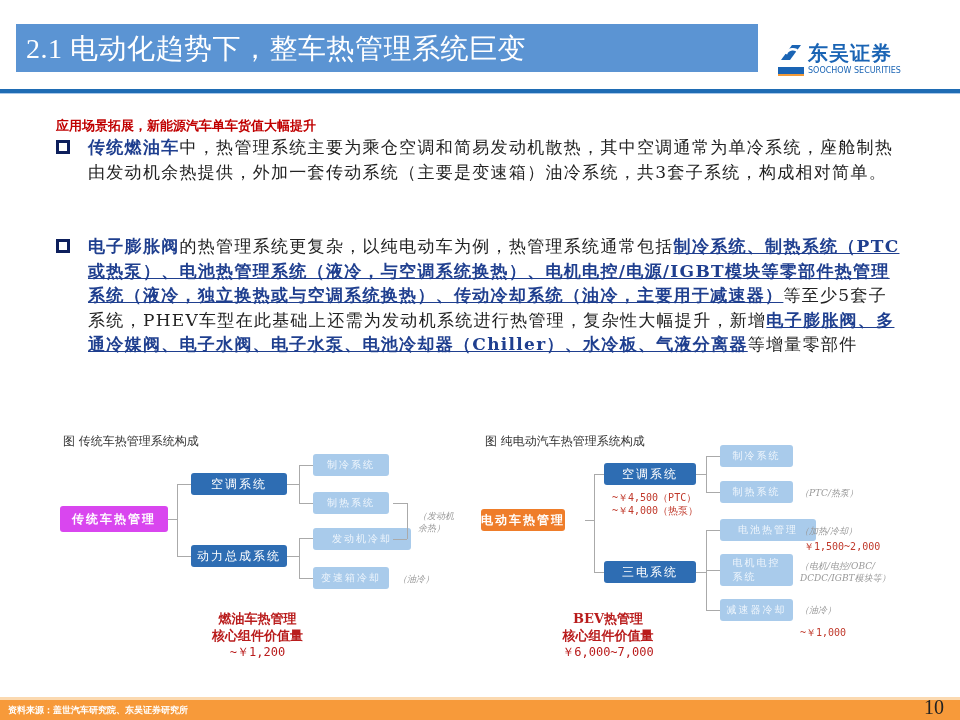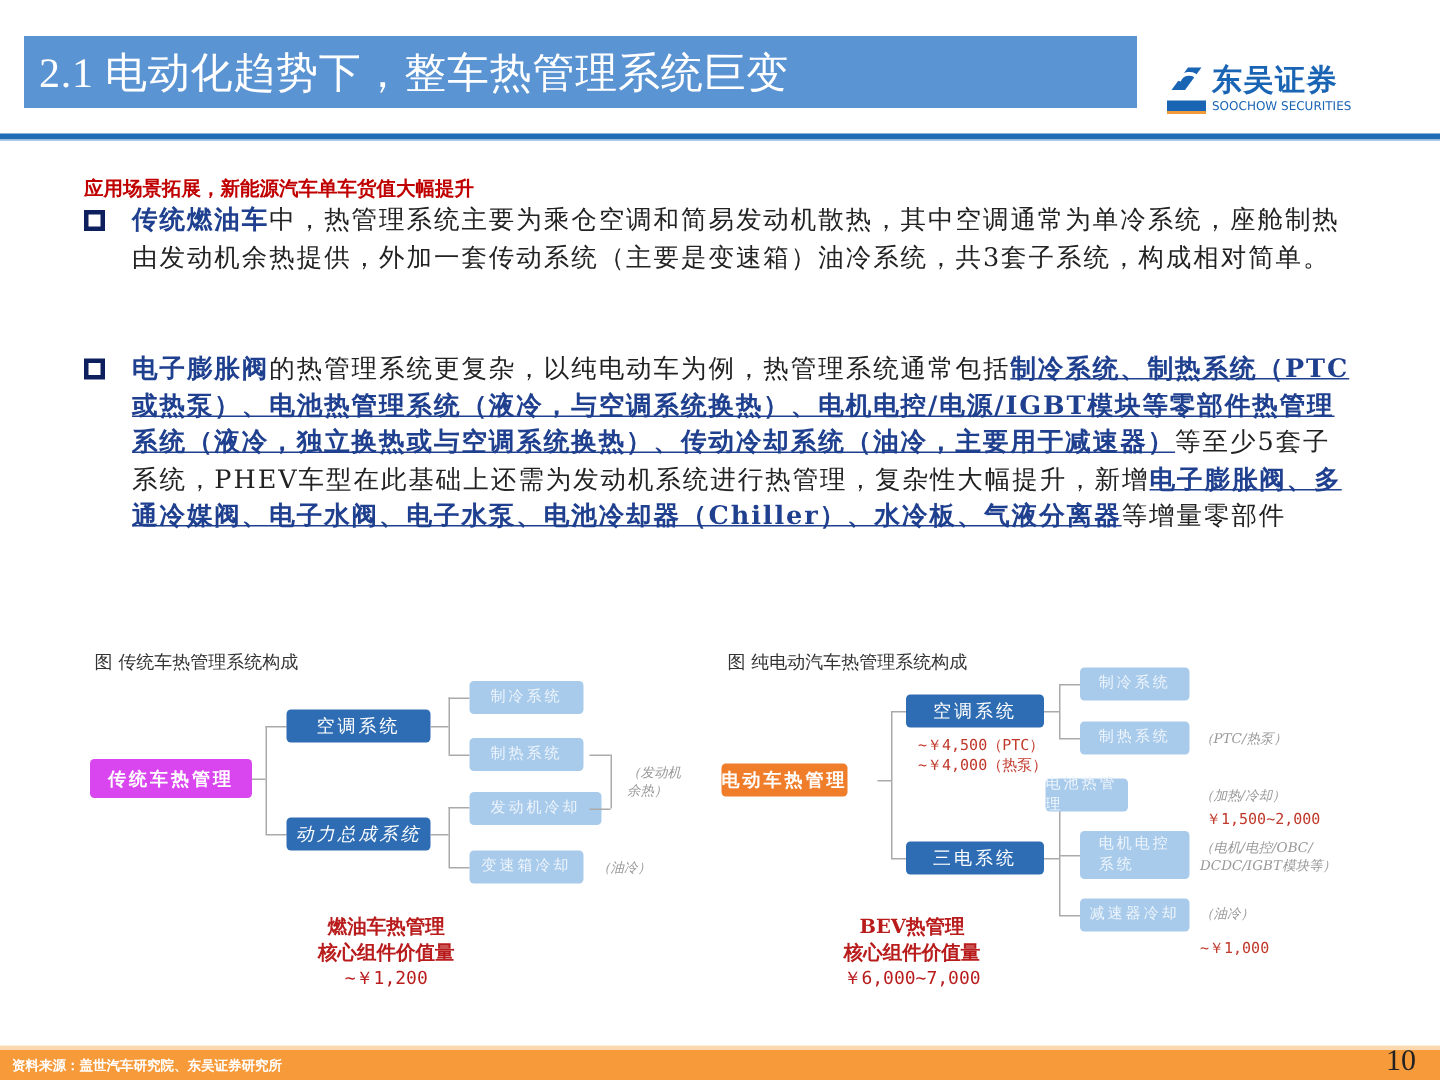--- a/index.html
+++ b/index.html
@@ -77,32 +77,32 @@
 </div>
 
 <div class="cap" style="left:63px; top:413px;">图  传统车热管理系统构成</div>
 <div>
   <div class="box root-dark" style="left:60px; top:506px; width:108px; height:26px;">传统车热管理</div>
   <div class="ln" style="left:168px; top:519px; width:9px; height:1px;"></div>
   <div class="ln" style="left:177px; top:484px; width:1px; height:72px;"></div>
   <div class="ln" style="left:177px; top:484px; width:14px; height:1px;"></div>
   <div class="ln" style="left:177px; top:556px; width:14px; height:1px;"></div>
   <div class="box mid" style="left:191px; top:473px; width:96px; height:22px;">空调系统</div>
-  <div class="box mid" style="left:191px; top:545px; width:96px; height:22px;font-style:italic;">动力总成系统</div>
+  <div class="box mid" style="left:191px; top:545px; width:96px; height:22px;">动力总成系统</div>
   <div class="ln" style="left:287px; top:484px; width:12px; height:1px;"></div>
   <div class="ln" style="left:299px; top:465px; width:1px; height:38px;"></div>
   <div class="ln" style="left:299px; top:465px; width:14px; height:1px;"></div>
   <div class="ln" style="left:299px; top:503px; width:14px; height:1px;"></div>
   <div class="ln" style="left:287px; top:556px; width:12px; height:1px;"></div>
   <div class="ln" style="left:299px; top:538px; width:1px; height:40px;"></div>
   <div class="ln" style="left:299px; top:538px; width:14px; height:1px;"></div>
   <div class="ln" style="left:299px; top:578px; width:14px; height:1px;"></div>
   <div class="box leaf" style="left:313px; top:454px; width:76px; height:22px;">制冷系统</div>
   <div class="box leaf" style="left:313px; top:492px; width:76px; height:22px;">制热系统</div>
-  <div class="box leaf" style="left:313px; top:528px; width:88px; height:22px;">发动机冷却</div>
+  <div class="box leaf" style="left:313px; top:528px; width:98px; height:22px;">发动机冷却</div>
   <div class="box leaf" style="left:313px; top:567px; width:76px; height:22px;">变速箱冷却</div>
   <div class="ln" style="left:393px; top:503px; width:14px; height:1px;"></div>
   <div class="ln" style="left:407px; top:503px; width:1px; height:36px;"></div>
   <div class="ln" style="left:393px; top:539px; width:14px; height:1px;"></div>
   <div class="note" style="left:418px; top:510px; white-space:pre;">（发动机
 余热）</div>
   <div class="note" style="left:398px; top:573px;">（油冷）</div>
   <div class="sum" style="left:180px; top:610px; width:155px;">
     <div>燃油车热管理</div>
     <div>核心组件价值量</div>
@@ -125,21 +125,21 @@
   <div class="ln" style="left:706px; top:456px; width:1px; height:36px;"></div>
   <div class="ln" style="left:706px; top:456px; width:14px; height:1px;"></div>
   <div class="ln" style="left:706px; top:492px; width:14px; height:1px;"></div>
   <div class="ln" style="left:696px; top:572px; width:10px; height:1px;"></div>
   <div class="ln" style="left:706px; top:530px; width:1px; height:80px;"></div>
   <div class="ln" style="left:706px; top:530px; width:14px; height:1px;"></div>
   <div class="ln" style="left:706px; top:570px; width:14px; height:1px;"></div>
   <div class="ln" style="left:706px; top:610px; width:14px; height:1px;"></div>
   <div class="box leaf" style="left:720px; top:445px; width:73px; height:22px;">制冷系统</div>
   <div class="box leaf" style="left:720px; top:481px; width:73px; height:22px;">制热系统</div>
-  <div class="box leaf" style="left:697px; top:519px; width:55px; height:22px;">电池热管理</div>
+  <div class="box leaf" style="left:720px; top:519px; width:96px; height:22px;">电池热管理</div>
   <div class="box leaf" style="left:720px; top:554px; width:73px; height:32px; white-space:pre;">电机电控
 系统</div>
   <div class="box leaf" style="left:720px; top:599px; width:73px; height:22px;">减速器冷却</div>
   <div class="note" style="left:800px; top:487px;">（PTC/热泵）</div>
   <div class="note" style="left:800px; top:525px;">（加热/冷却）</div>
   <div class="price" style="left:804px; top:541px;">￥1,500~2,000</div>
   <div class="note" style="left:800px; top:560px; white-space:pre;">（电机/电控/OBC/
 DCDC/IGBT模块等）</div>
   <div class="note" style="left:800px; top:604px;">（油冷）</div>
   <div class="price" style="left:800px; top:627px;">~￥1,000</div>

